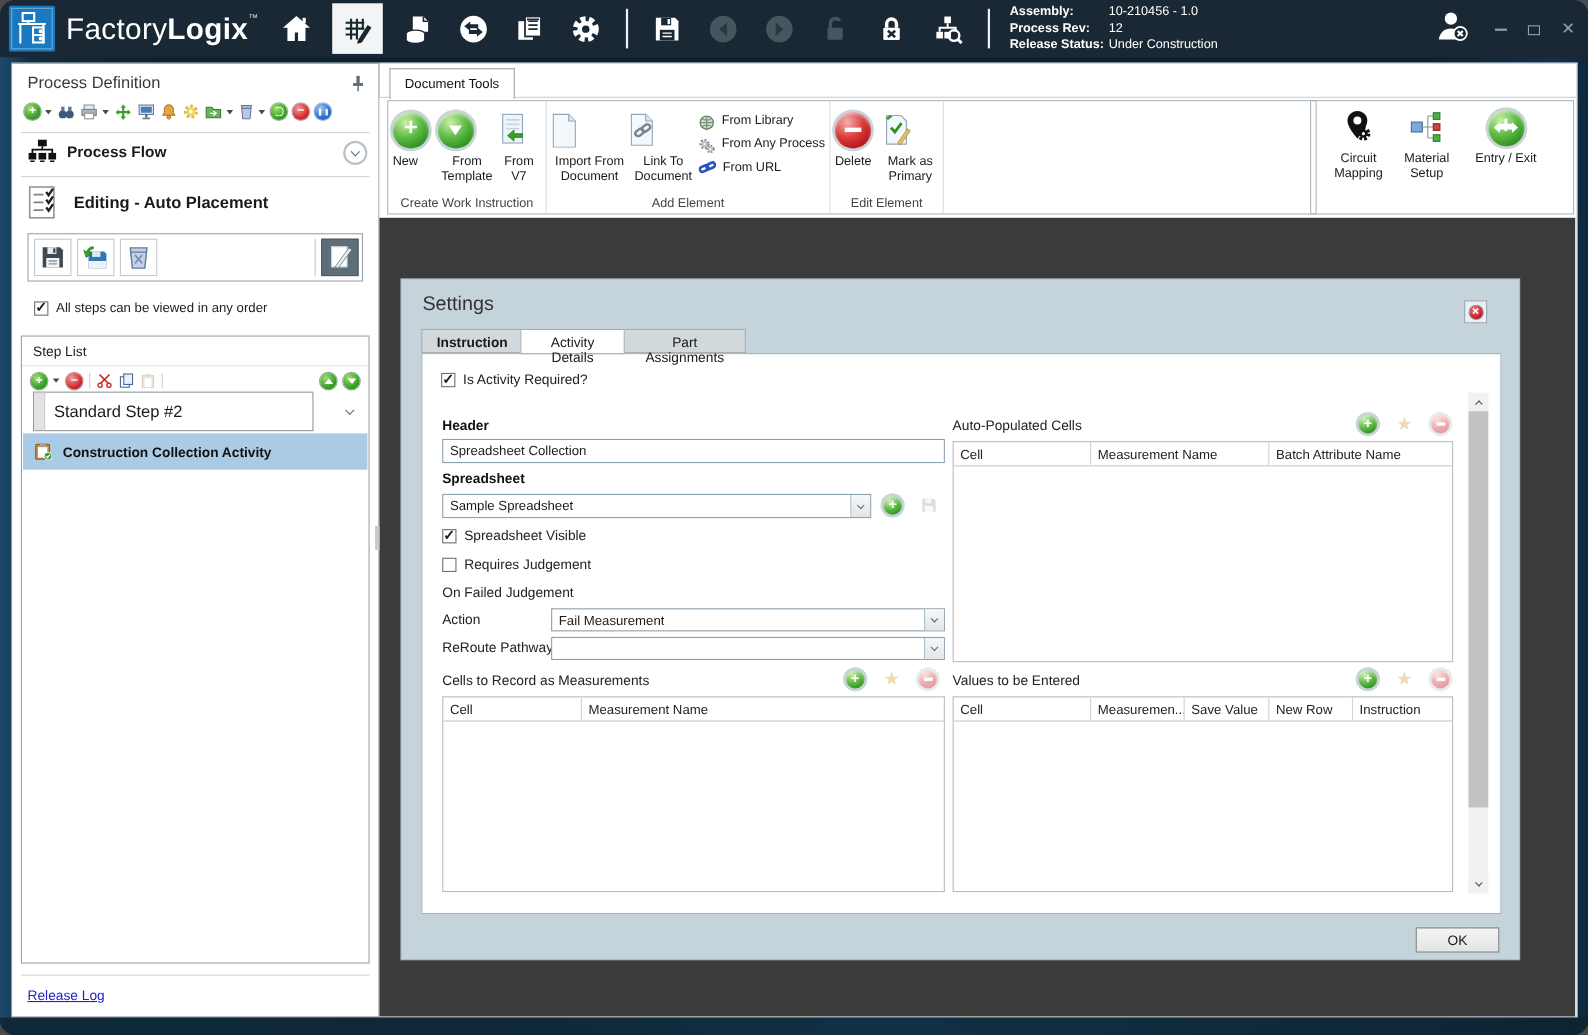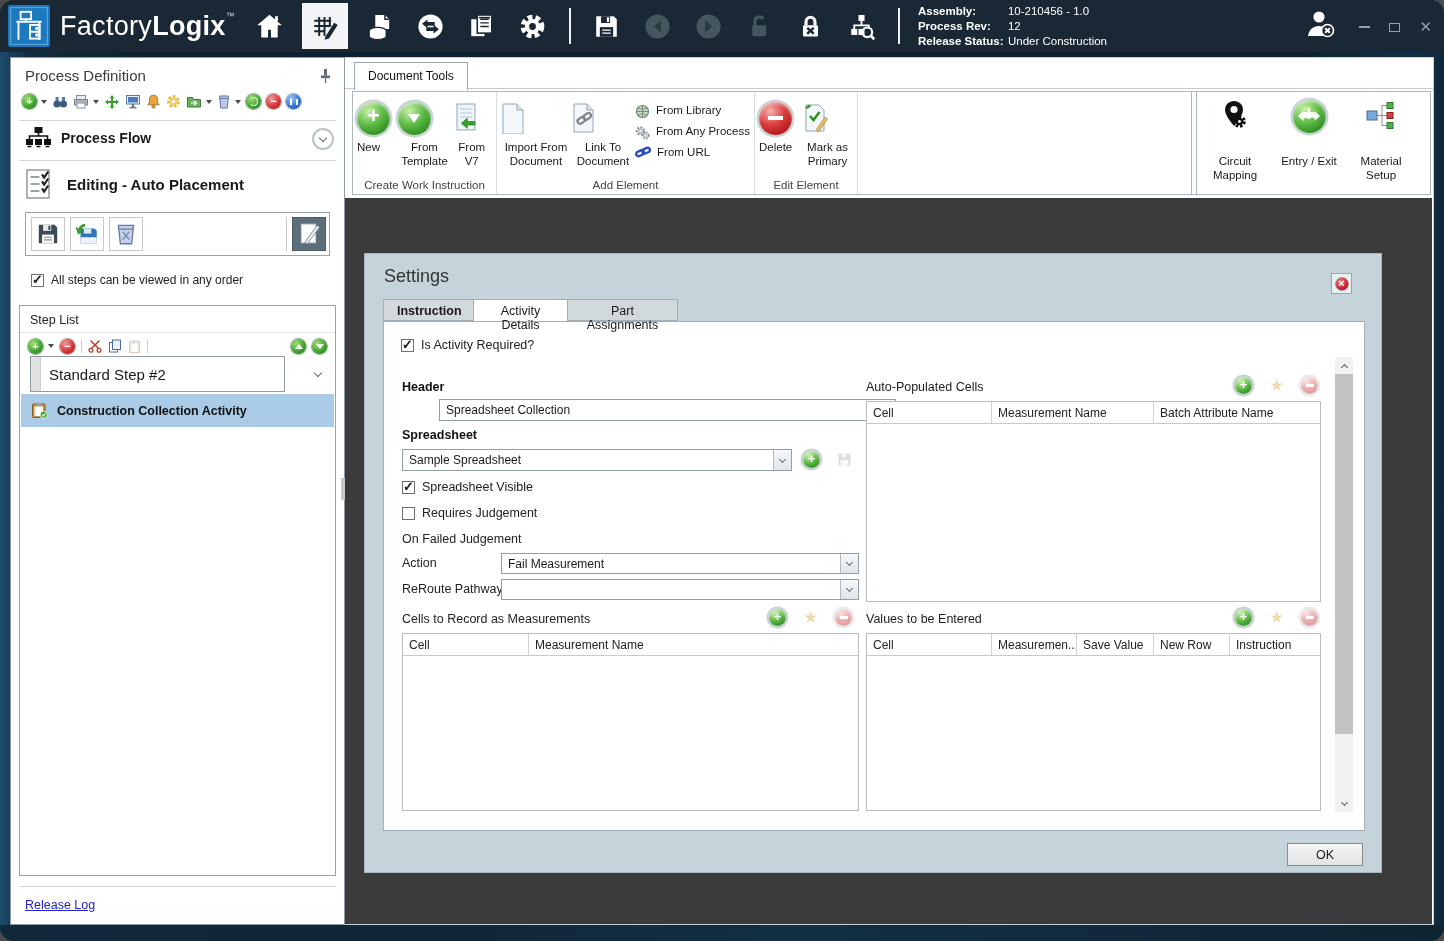--- a/index.html
+++ b/index.html
@@ -98,21 +98,21 @@
   .rbtn{display:flex;flex-direction:column;align-items:flex-start;text-align:center;font-size:11.5px;color:#1a1a1a;line-height:1.2;gap:5px;padding-top:2px}
   .rbtn .ric{height:36px;display:flex;align-items:center;justify-content:center}
   .gc{border-radius:50%;background:radial-gradient(circle at 35% 28%,#c9f0a6 0%,#5cb944 45%,#2f9020 78%,#237515 100%);box-shadow:inset 0 2px 3px rgba(255,255,255,.55),0 0 0 2.5px #c9d3d8,0 1px 2px rgba(0,0,0,.25);display:flex;align-items:center;justify-content:center;color:#fff;font-weight:bold;position:relative}
   .rcir{border-radius:50%;background:radial-gradient(circle at 35% 28%,#f5b0b0 0%,#da3a3a 45%,#b01818 78%,#8c0f0f 100%);box-shadow:inset 0 2px 3px rgba(255,255,255,.5),0 0 0 2.5px #c9d3d8,0 1px 2px rgba(0,0,0,.25);display:flex;align-items:center;justify-content:center;color:#fff;font-weight:bold}
   .big{width:33px;height:33px;font-size:22px}
   .gc.big::after{content:"+";margin-top:-3px}
   .gc.big.dn::after{content:"";width:0;height:0;border-left:6px solid transparent;border-right:6px solid transparent;border-top:9px solid #fff;margin:0}
   .rcir.big::after{content:"";width:15px;height:4px;background:#fff}
   .rstack{display:flex;flex-direction:column;gap:6px;padding-top:6px}
   .rsrow{display:flex;align-items:flex-start;gap:6px;font-size:11.5px;color:#1a1a1a;white-space:nowrap}
-  .rbtn2{display:flex;flex-direction:column;align-items:center;text-align:center;font-size:11.5px;color:#1a1a1a;line-height:1.2;gap:21px}
+  .rbtn2{display:flex;flex-direction:column;align-items:center;text-align:center;font-size:11.5px;color:#1a1a1a;line-height:1.2;gap:4px}
   .rbtn2 .ric{height:36px;display:flex;align-items:center;justify-content:center}
 
   
   .darkarea{position:absolute;left:0;top:140px;width:1087px;height:726px;background:#3b3b3b}
   .settings{position:absolute;left:20px;top:56px;width:1016px;height:618px;background:#c5d3db;box-shadow:0 0 0 1px #a7b6c0}
   .stitle{position:absolute;left:19px;top:12px;font-size:18px;color:#333}
   .closebtn{position:absolute;left:966px;top:19px;width:21px;height:21px;background:#eceff1;border:1px solid #9aa6ad;display:flex;align-items:center;justify-content:center}
   .closebtn .ci{width:14px;height:14px;border-radius:50%;background:radial-gradient(circle at 38% 32%,#f08585,#cf1f2f 60%,#8e0f1a);border:1.5px solid #8f9aa0;color:#fff;display:flex;align-items:center;justify-content:center}
   .closebtn .ci::after{content:"×";font-size:11px;font-weight:bold;line-height:1;margin-top:-1px}
   .stabs{position:absolute;left:18px;top:45px;display:flex;z-index:2}
@@ -623,44 +623,44 @@
                 <svg width="26" height="32">
                   <path d="M12 1C7 1 3 5 3 9.6 3 16.4 12 26 12 26s9-9.6 9-16.4C21 5 17 1 12 1z" fill="#111"></path>
                   <circle cx="12" cy="9.5" r="3.6" fill="#fff"></circle>
                   <circle cx="17.5" cy="21.5" r="4.6" fill="none" stroke="#111" stroke-width="3.4" stroke-dasharray="2.4 1.7"></circle>
                   <circle cx="17.5" cy="21.5" r="3.8" fill="#111"></circle>
                   <circle cx="17.5" cy="21.5" r="1.4" fill="#fff"></circle>
                 </svg>
               </span>
             <span>Circuit Mapping</span>
           </div>
-          <div class="rbtn2" style="width:82px">
-            <span class="ric">
-                <span class="gc big" style="--x:1">
-                  <svg width="22" height="14" style="position:absolute">
-                    <rect x="5" y="5.2" width="12" height="3.6" fill="#fff"></rect>
-                    <path d="M5.5 2 0 7l5.5 5z" fill="#fff"></path>
-                    <path d="M16.5 2 22 7l-5.5 5z" fill="#fff"></path>
-                  </svg>
-                </span>
-              </span>
-            <span>Entry / Exit</span>
-          </div>
           <div class="rbtn2" style="width:58px">
             <span class="ric">
                 <svg width="30" height="30">
                   <rect x="1" y="10" width="10" height="9" fill="#7aa8d8" stroke="#4a6b9a"></rect>
                   <path d="M11 14.5h5M16 4.5v20M16 4.5h5M16 14.5h5M16 24.5h5" stroke="#8a9298" fill="none"></path>
                   <rect x="21" y="1.5" width="6" height="6" fill="#4ab04a" stroke="#2d7a2d"></rect>
                   <rect x="21" y="11.5" width="6" height="6" fill="#cc4444" stroke="#8a2222"></rect>
                   <rect x="21" y="21.5" width="6" height="6" fill="#4ab04a" stroke="#2d7a2d"></rect>
                 </svg>
               </span>
             <span>Material Setup</span>
           </div>
+          <div class="rbtn2" style="width:82px">
+            <span class="ric">
+                <span class="gc big" style="--x:1">
+                  <svg width="22" height="14" style="position:absolute">
+                    <rect x="5" y="5.2" width="12" height="3.6" fill="#fff"></rect>
+                    <path d="M5.5 2 0 7l5.5 5z" fill="#fff"></path>
+                    <path d="M16.5 2 22 7l-5.5 5z" fill="#fff"></path>
+                  </svg>
+                </span>
+              </span>
+            <span>Entry / Exit</span>
+          </div>
         </div>
       </div>
 
       <div class="darkarea">
         <div class="settings">
           <div class="stitle">Settings</div>
           <div class="closebtn">
               <span class="ci"></span>
             </div>
 
@@ -670,21 +670,21 @@
             <div class="stab" style="width:110px;text-align:center">Part Assignments</div>
           </div>
 
           <div class="scontent">
             <div class="cbrow abs" style="left:17px;top:16px">
               <span class="cb on"></span>
               <span class="nlabel">Is Activity Required?</span>
             </div>
 
             <div class="blabel abs" style="left:18px;top:58px">Header</div>
-            <input class="tin abs" style="left: 18px; top: 77px; width: 457px; height: 22px; margin-left: 37px;" value="Spreadsheet Collection">
+            <input class="tin abs" style="left: 18px; top: 77px; width: 457px; height: 22px;" value="Spreadsheet Collection">
             <div class="blabel abs" style="left:18px;top:106px">Spreadsheet</div>
             <div class="dd abs" style="left:18px;top:127px;width:390px">
               <span class="ddtext">Sample Spreadsheet</span>
               <span class="ddbtn">
                   <span class="chev"></span>
                 </span>
             </div>
             <span class="gc sm abs" style="left:419px;top:129px"></span>
             <span class="msvg abs fdsave" style="left:452px;top:129px">
                 <svg width="17" height="17" viewBox="0 0 24 24">

